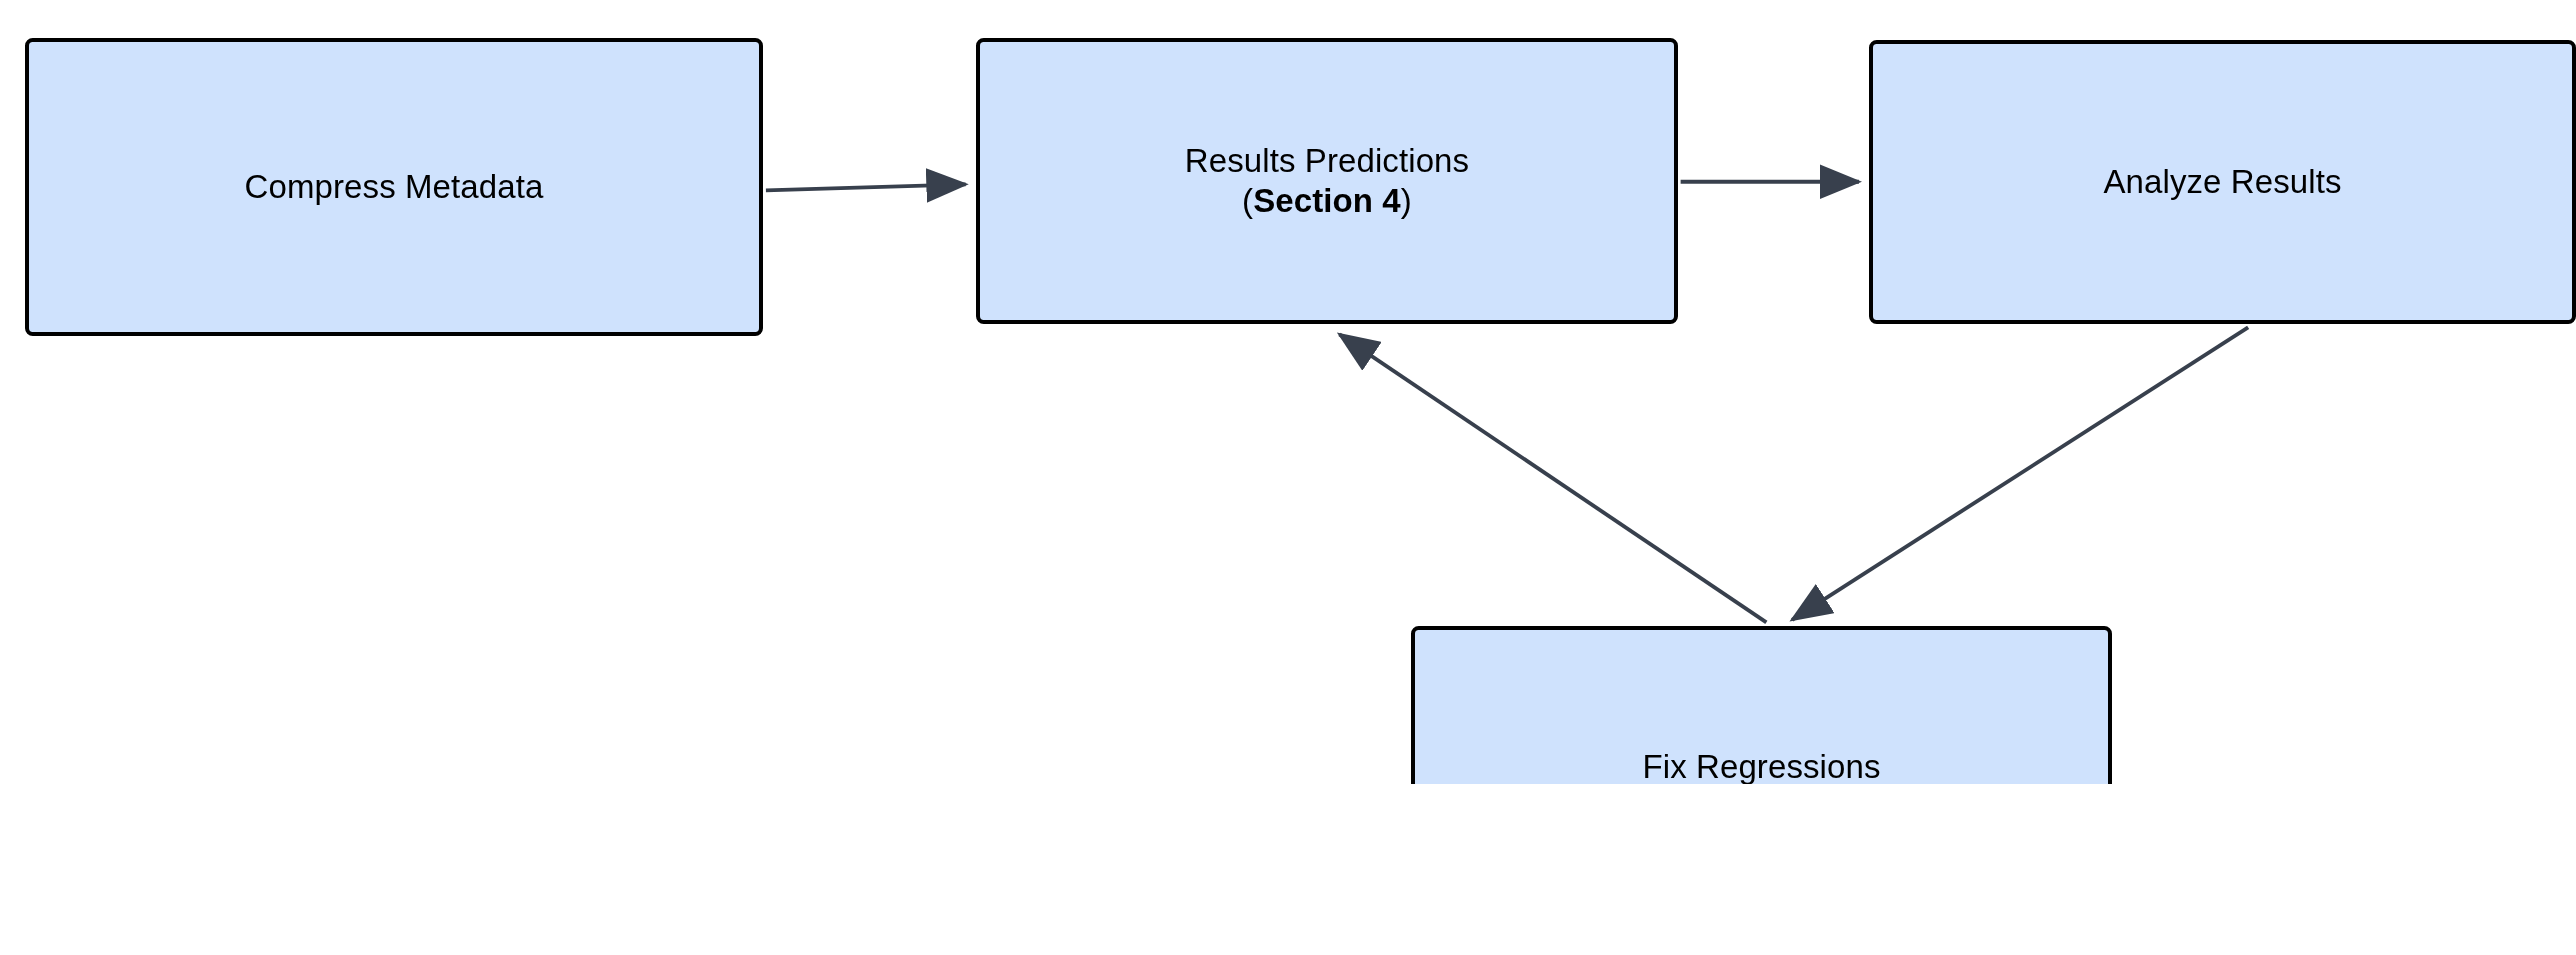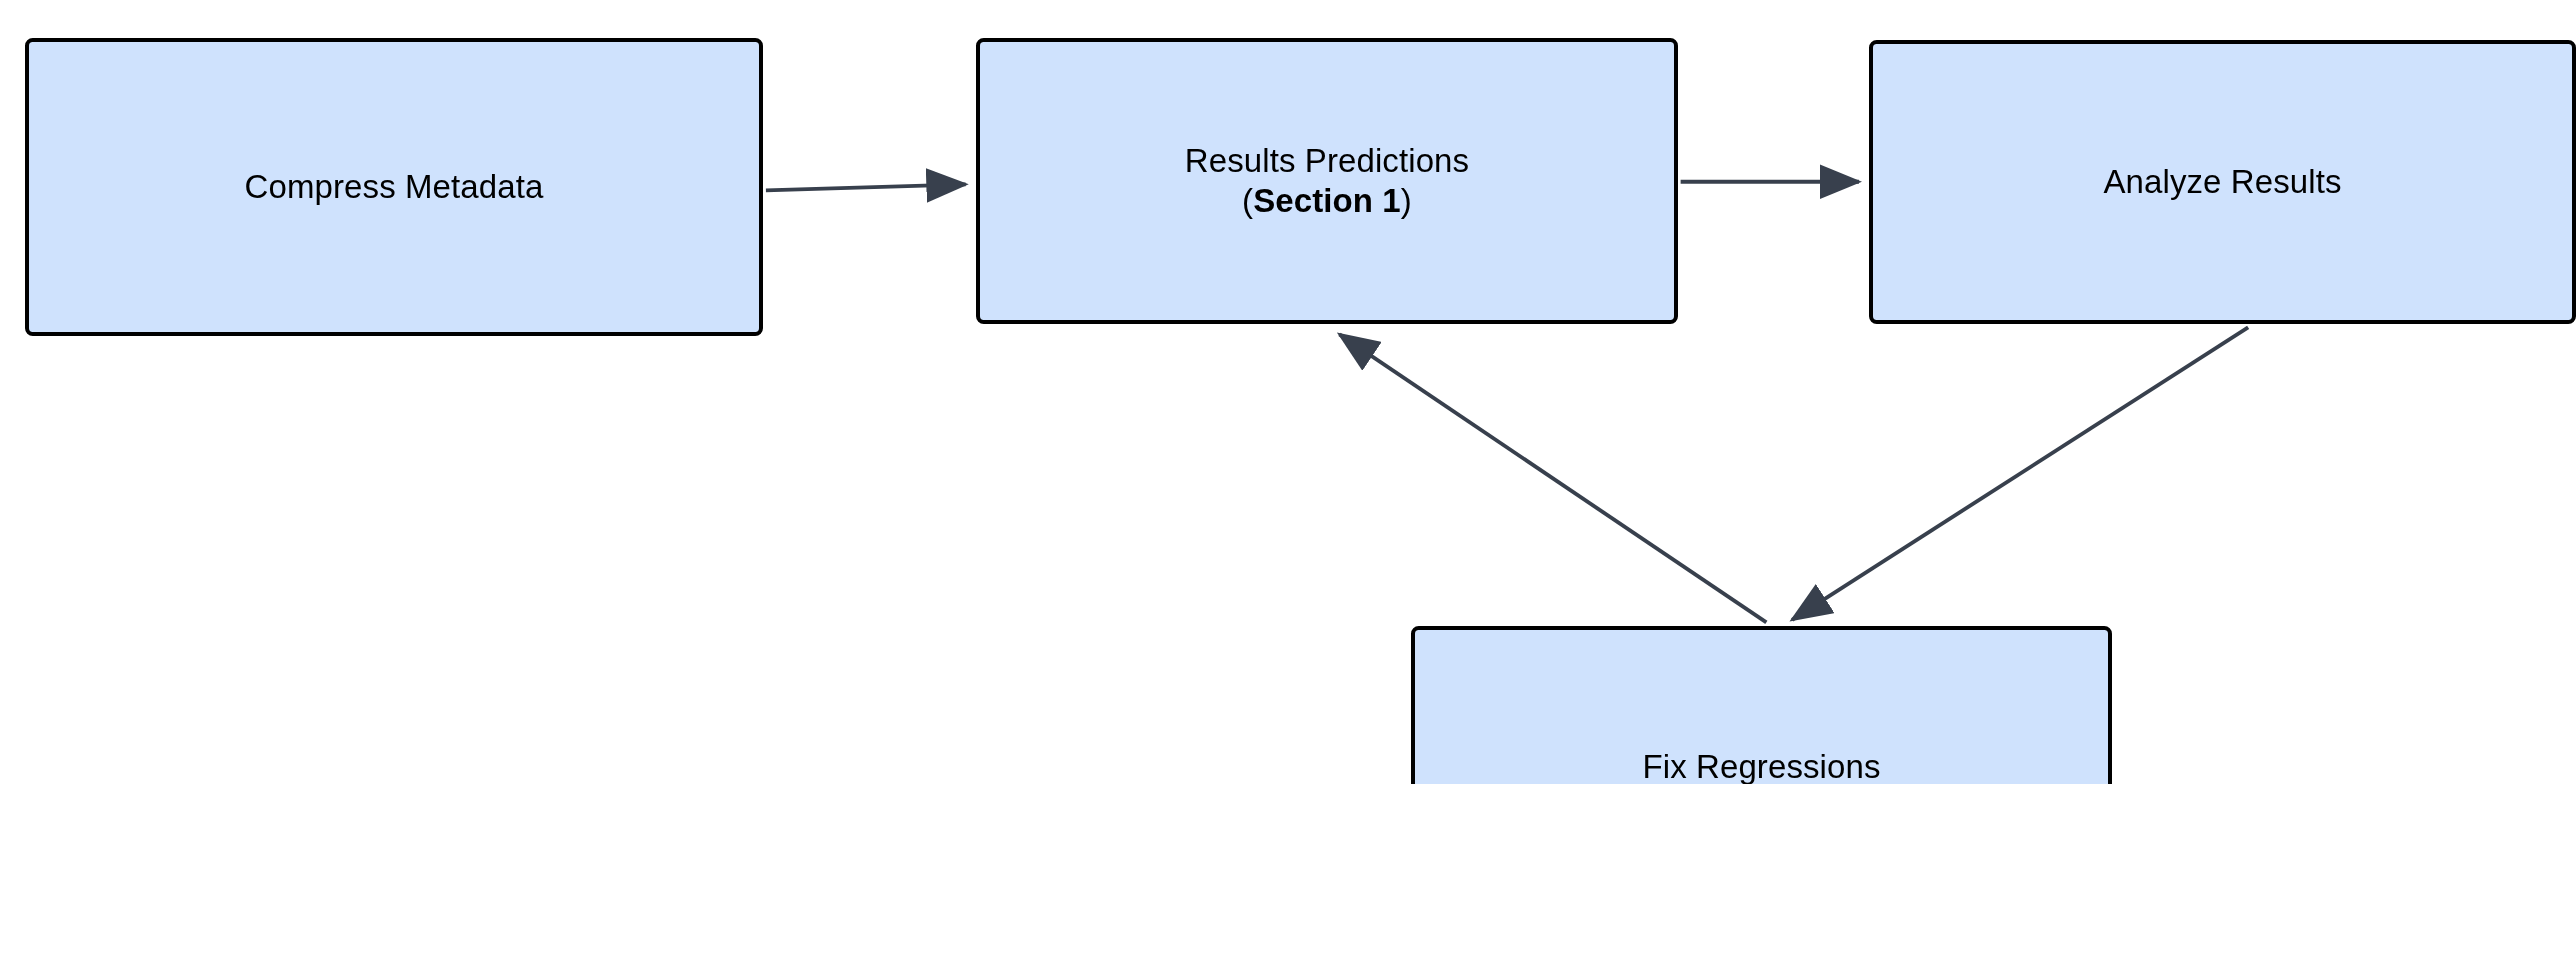--- a/index.html
+++ b/index.html
@@ -94,21 +94,21 @@
     <g>
       <line x1="2060" y1="726" x2="1562" y2="390" stroke="#38404d" stroke-width="4.5" marker-end="url(#arrowhead)"></line>
     </g>
   </svg>
 
   <div class="node" id="node-compress-metadata">
     <div class="node-label">Compress Metadata</div>
   </div>
 
   <div class="node" id="node-evaluate-predictions">
-    <div class="node-label"><span>Results Predictions</span><br><span>(</span><span class="bold">Section 1</span><span>)</span></div>
+    <div class="node-label"><span>Results Predictions</span><br><span>(</span><span class="bold">Section 4</span><span>)</span></div>
   </div>
 
   <div class="node" id="node-analyze-results">
     <div class="node-label">Analyze Results</div>
   </div>
 
   <div class="node" id="node-fix-regressions">
     <div class="node-label">Fix Regressions</div>
   </div>
 

